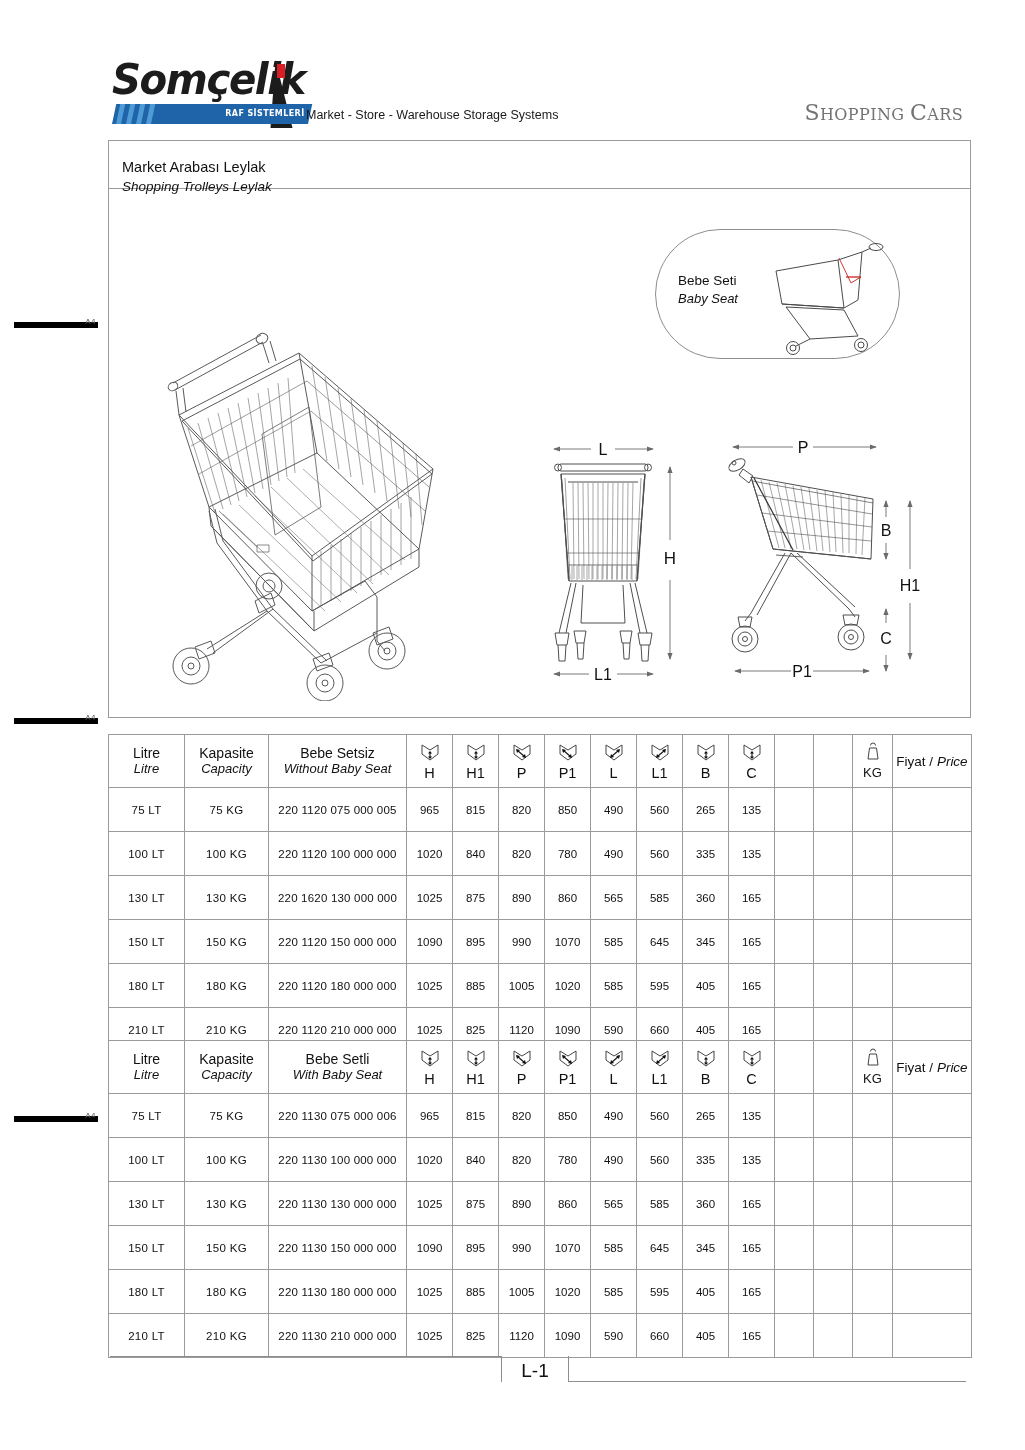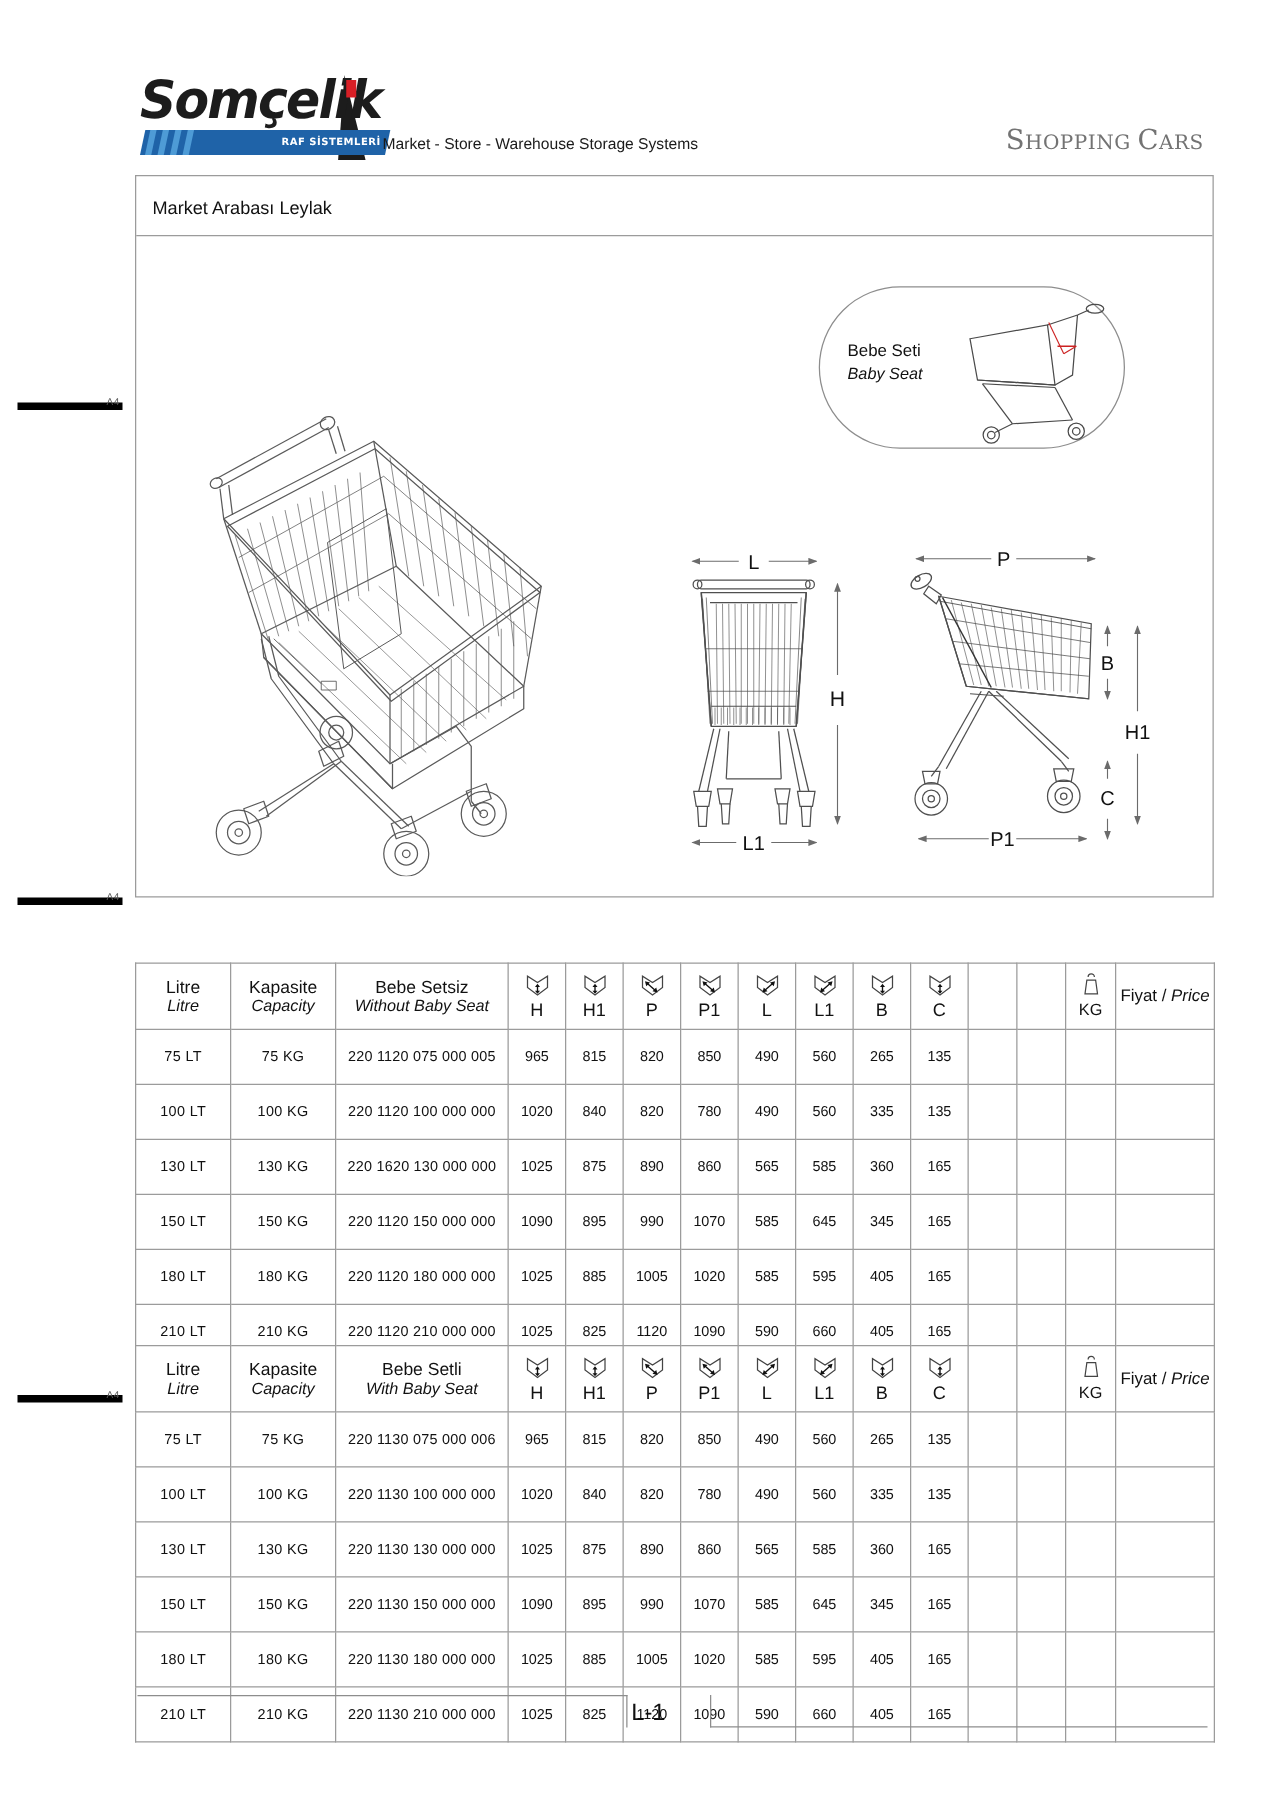--- a/index.html
+++ b/index.html
@@ -198,21 +198,20 @@
   #cart-main-svg { position: absolute; left: 40px; top: 170px; }
   #front-view-svg { position: absolute; left: 432px; top: 292px; }
   #side-view-svg { position: absolute; left: 612px; top: 290px; }
 
   
   .spec-table {
     position: absolute;
     border-collapse: collapse;
     table-layout: fixed;
     background: #fff;
-    margin-top: 36px;
   }
   .spec-table td, .spec-table th {
     border: 1px solid #9b9b9b;
     padding: 0;
     text-align: center;
     vertical-align: middle;
     font-weight: normal;
     color: #111;
   }
   .spec-table thead th { height: 52px; }
@@ -263,20 +262,21 @@
     border-bottom: 1px solid #8d8d8d;
     border-left: 1px solid #8d8d8d;
     height: 26px;
     box-sizing: border-box;
   }
   #footer-page {
     position: absolute;
     left: 505px;
     top: 14px;
     width: 60px;
+    text-align: center;
     font-size: 19px;
     color: #111;
   }
 </style>
 </head>
 <body>
 
 <div id="header">
 
   <div id="logo-block">
@@ -306,20 +306,21 @@
   <span>A4</span>
 </div>
 <div class="a4-tick" style="top:1116px">
   <span>A4</span>
 </div>
 
 <div id="illus-frame">
 
   <div id="title-box">
     <div id="title-tr">Market Arabası Leylak</div>
+    <div id="title-en">Shopping Trolleys  Leylak</div>
   </div>
 
   <div id="babyseat-callout">
     <div id="babyseat-label">
       <div id="babyseat-tr">Bebe Seti</div>
       <div id="babyseat-en">Baby Seat</div>
     </div>
     <svg id="babyseat-svg" width="125" height="118" viewBox="0 0 125 118">
       <g fill="none" stroke="#4a4a4a" stroke-width="1">
 

